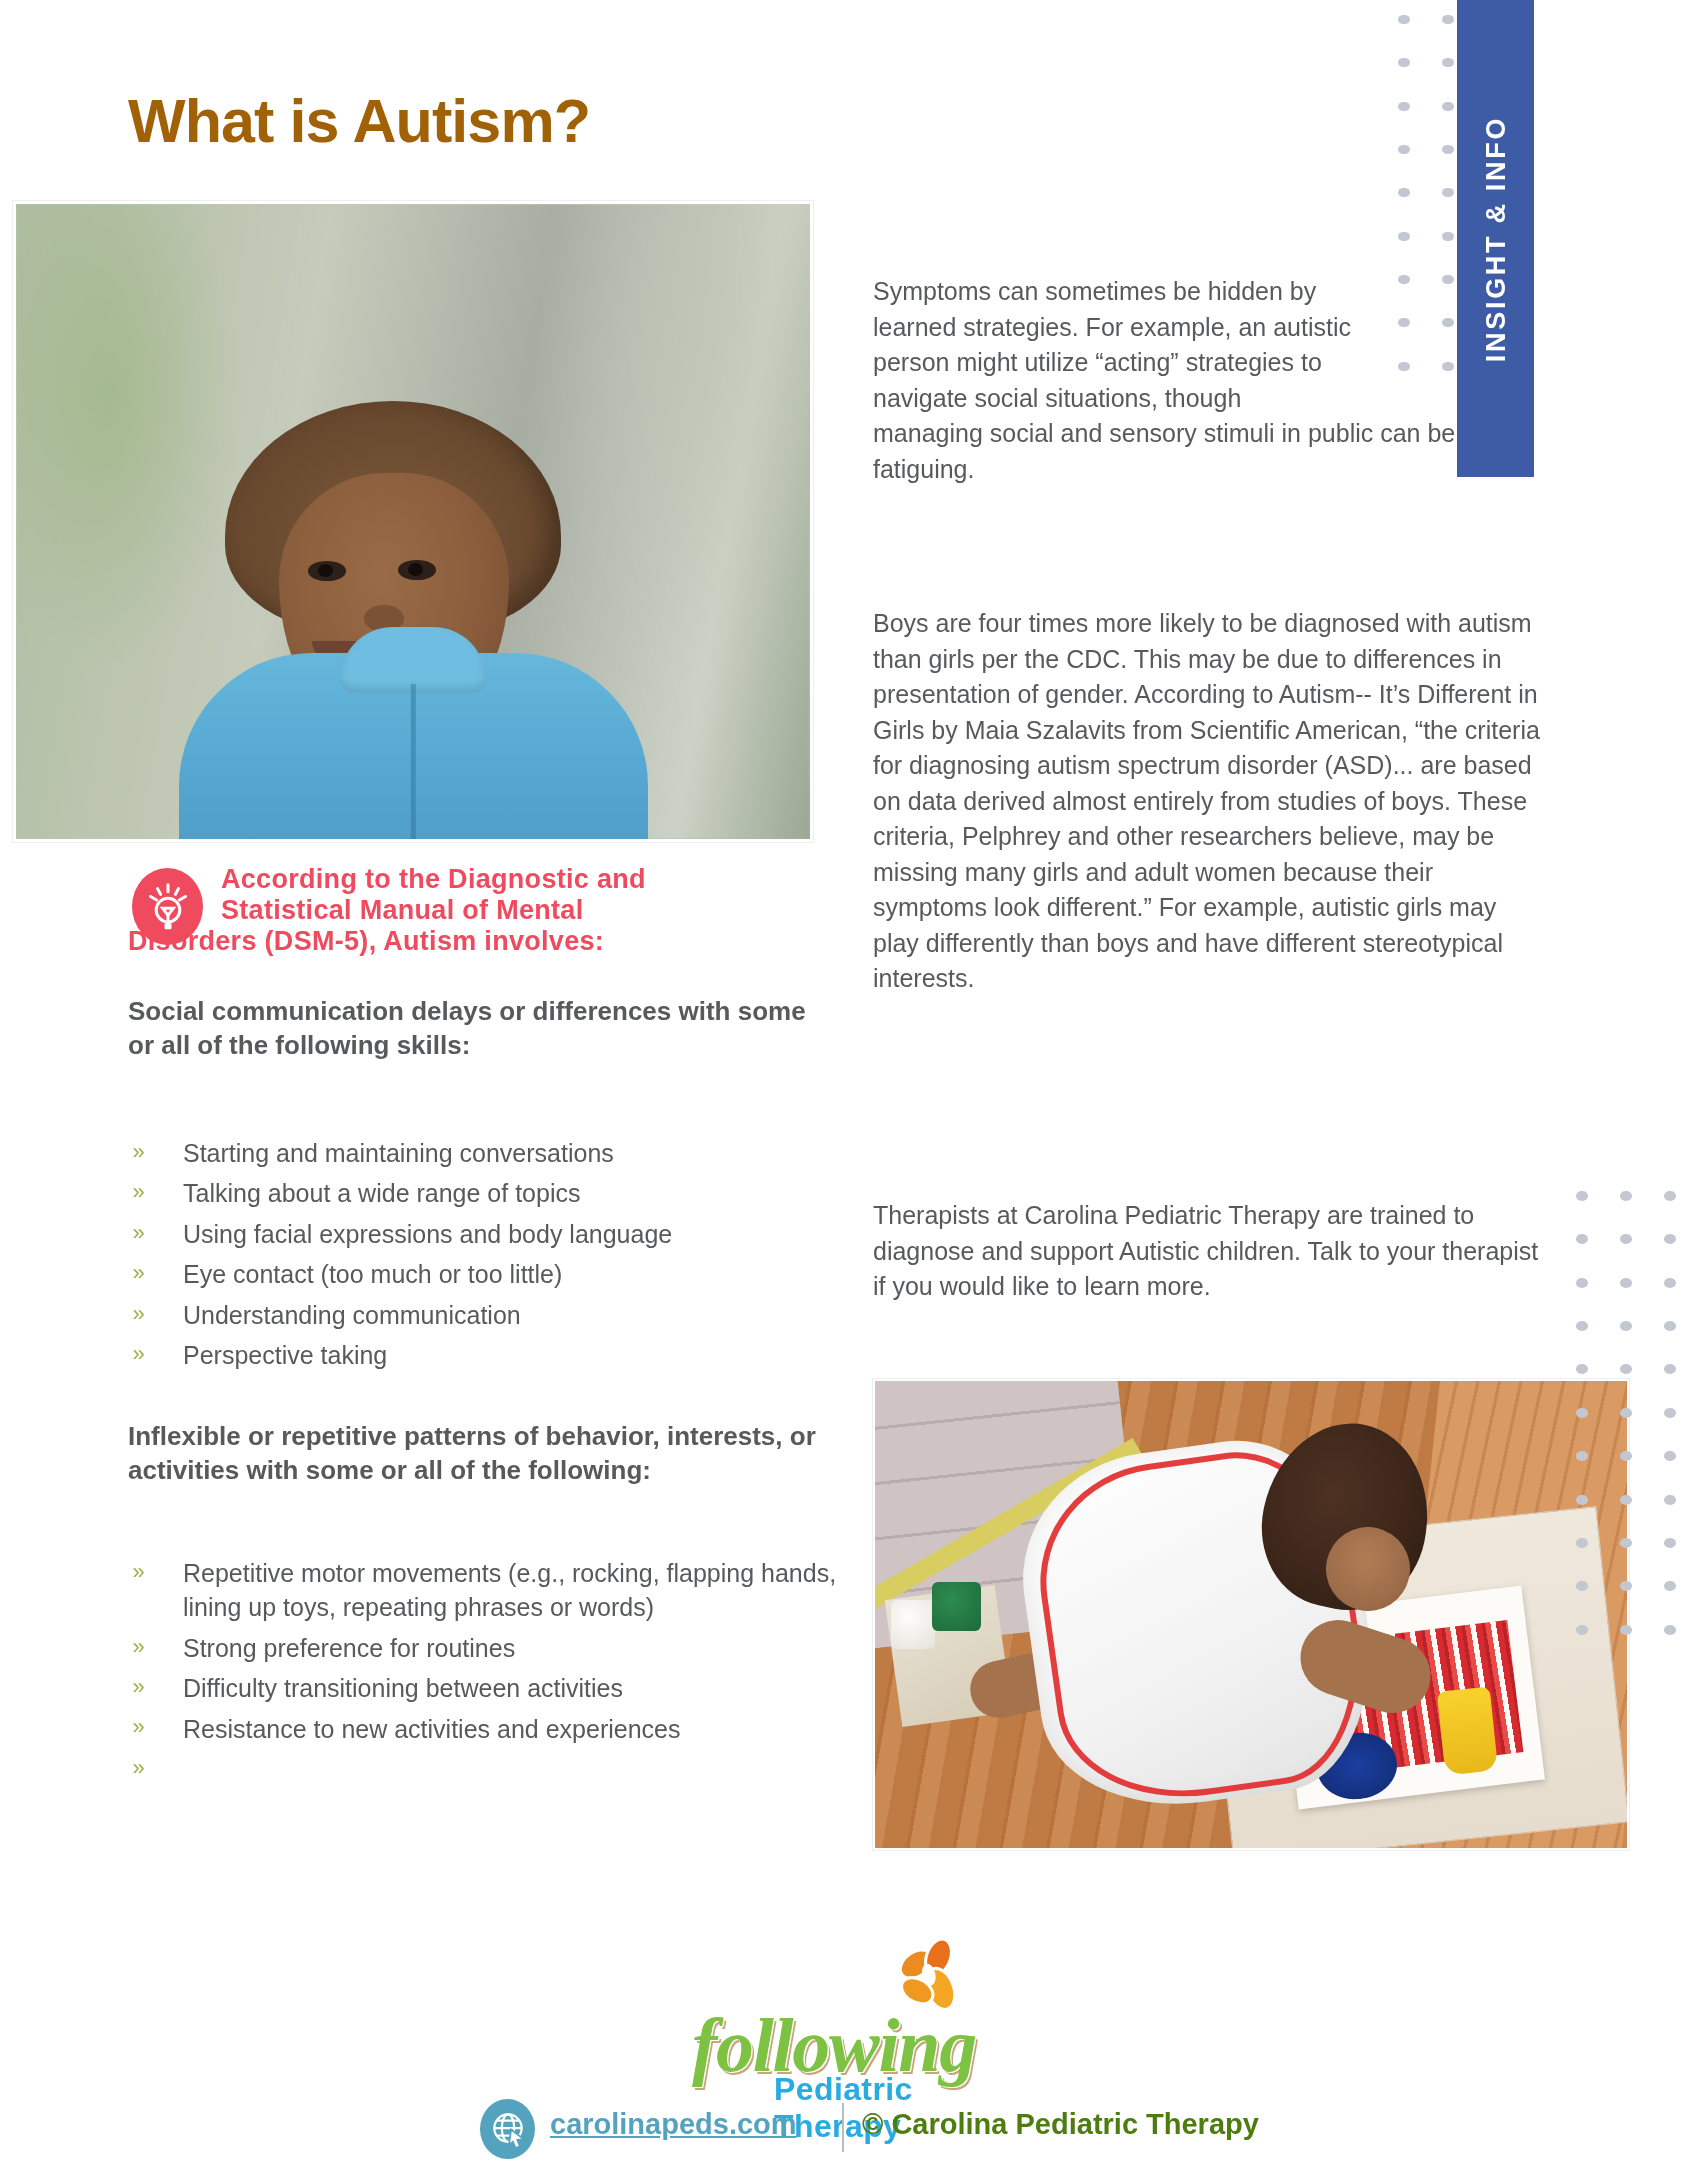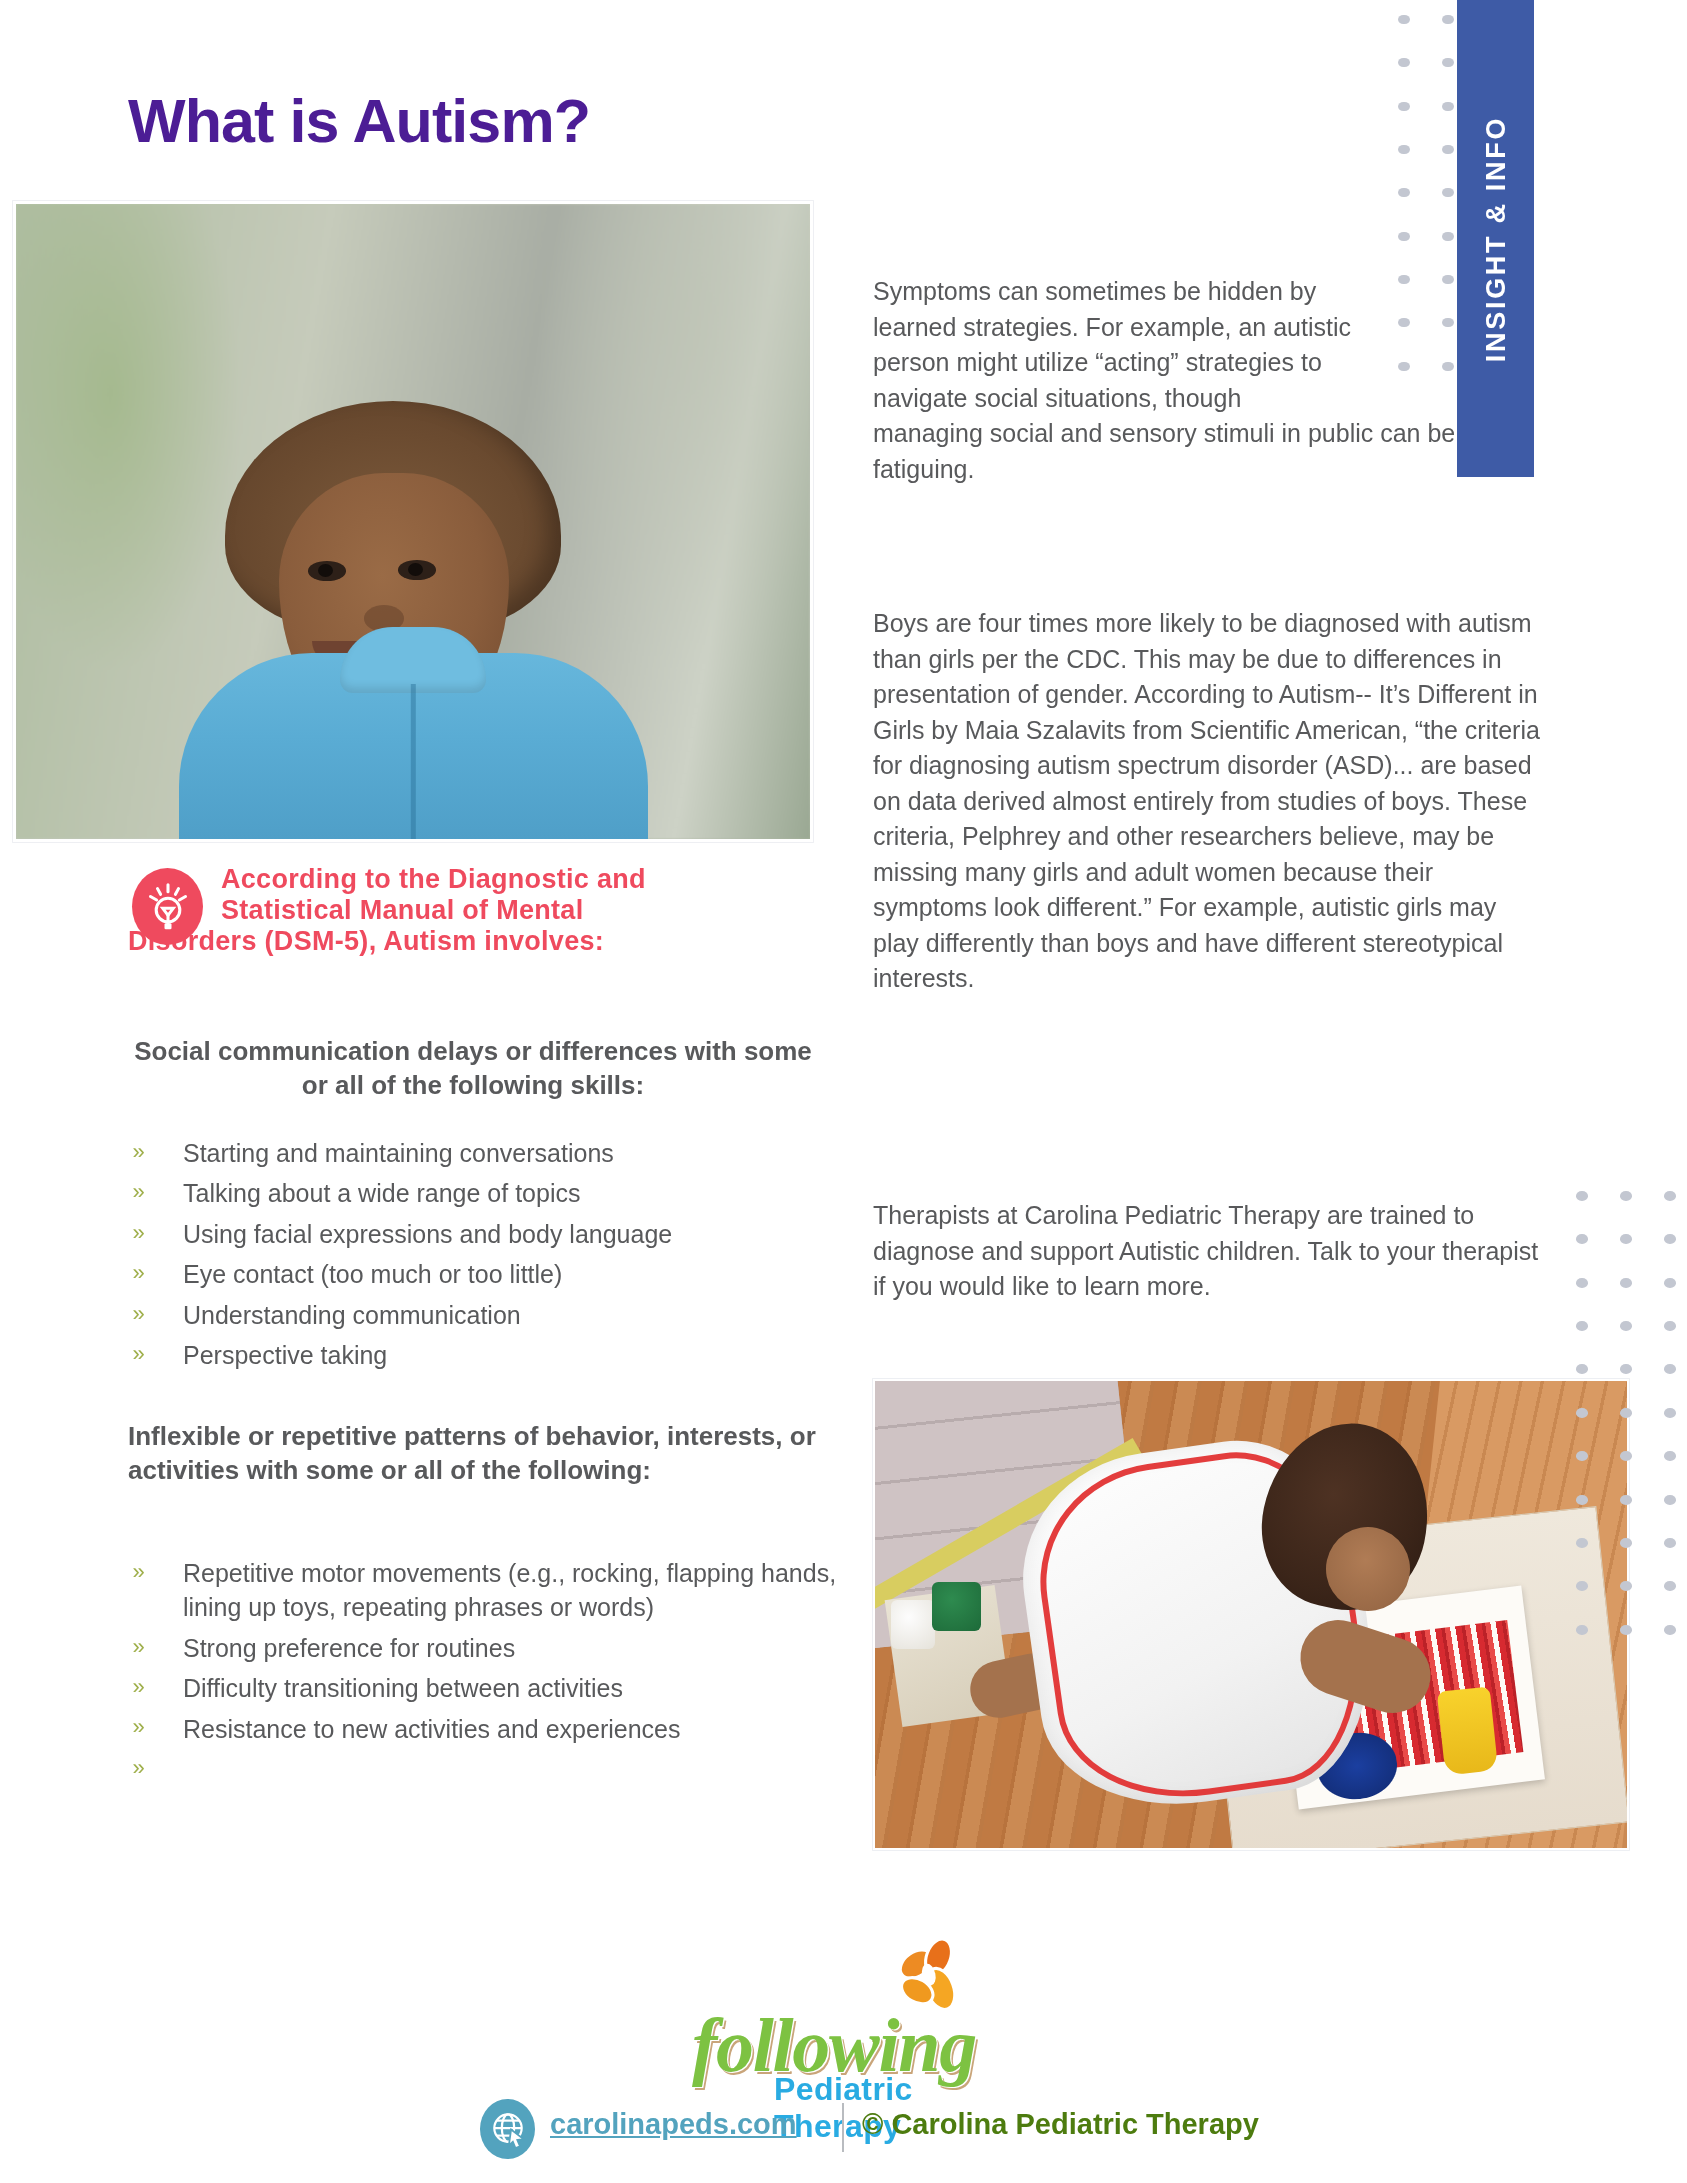--- a/index.html
+++ b/index.html
@@ -30,21 +30,21 @@
   .dotgrid { position: absolute; }
   .dot {
     position: absolute; width: 11.5px; height: 9.7px; border-radius: 50%;
     background: #c3c7d1;
   }
 
   
   .page-title {
     position: absolute; left: 128px; top: 86px;
     font-size: 61px; font-weight: 700;
-    color: #4c1d95;
+    color: #a16207;
     letter-spacing: -0.9px;
     font-family: "Liberation Sans", sans-serif;
   }
 
   .hero-photo {
     position: absolute; left: 13.3px; top: 201px; width: 800px; height: 641px;
     border: 3.5px solid #ffffff;
     box-shadow: 0 0 0 0.9px #eceef2;
     overflow: hidden;
     background: linear-gradient(160deg,#b9c7ab 0%, #cfd3c2 28%, #b4b8ad 55%, #c9cfc4 78%, #a9b49f 100%);
@@ -115,21 +115,21 @@
     padding-left: 0;
   }
   .callout-text .ln1, .callout-text .ln2 { display:block; padding-left: 93px; }
   .callout-text .ln3 { display:block; padding-left: 0; }
 
   
   .lead {
     position:absolute; left: 128px; width: 690px;
     font-size: 26px; font-weight: 700; line-height: 1.32; color: #58595B;
   }
-  .lead.a { top: 1034px; text-align: center; }
+  .lead.a { top: 994px; }
   .lead.b { top: 1419px; }
 
   ul.bullets { position:absolute; left: 128px; width: 725px; list-style: none; }
   ul.bullets.a { top: 1136px; }
   ul.bullets.b { top: 1556px; }
   ul.bullets li {
     position: relative; padding-left: 55px;
     font-size: 25px; line-height: 1.37; color: #58595B;
     margin-bottom: 6.2px;
   }

